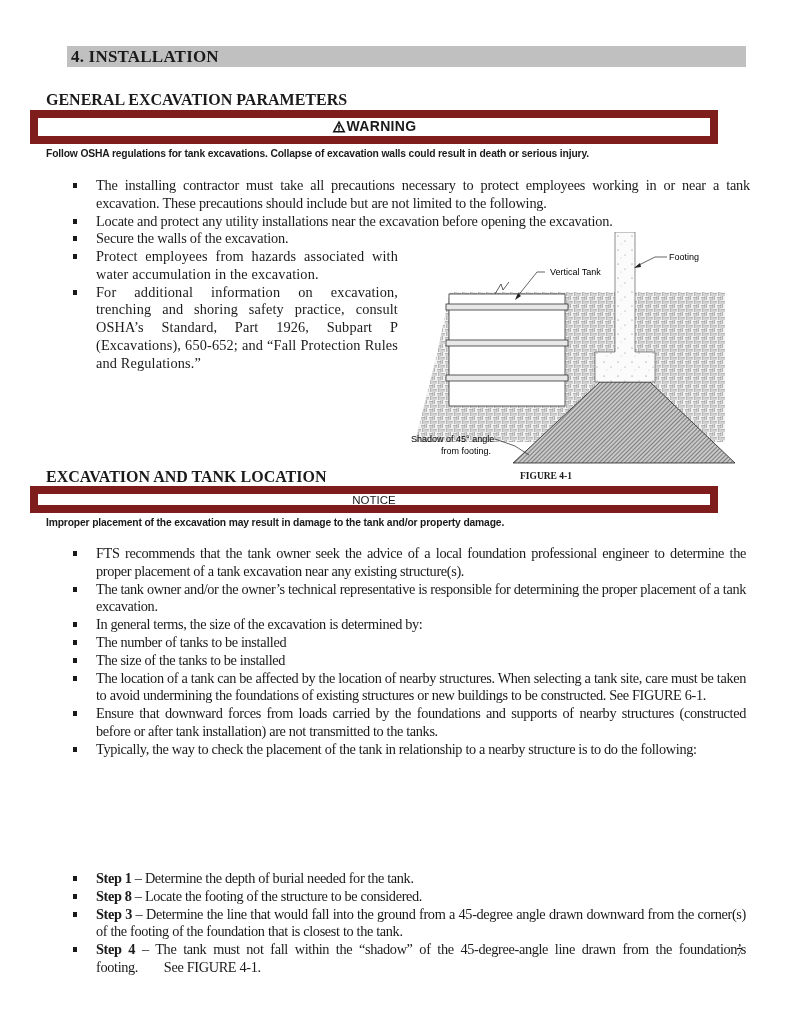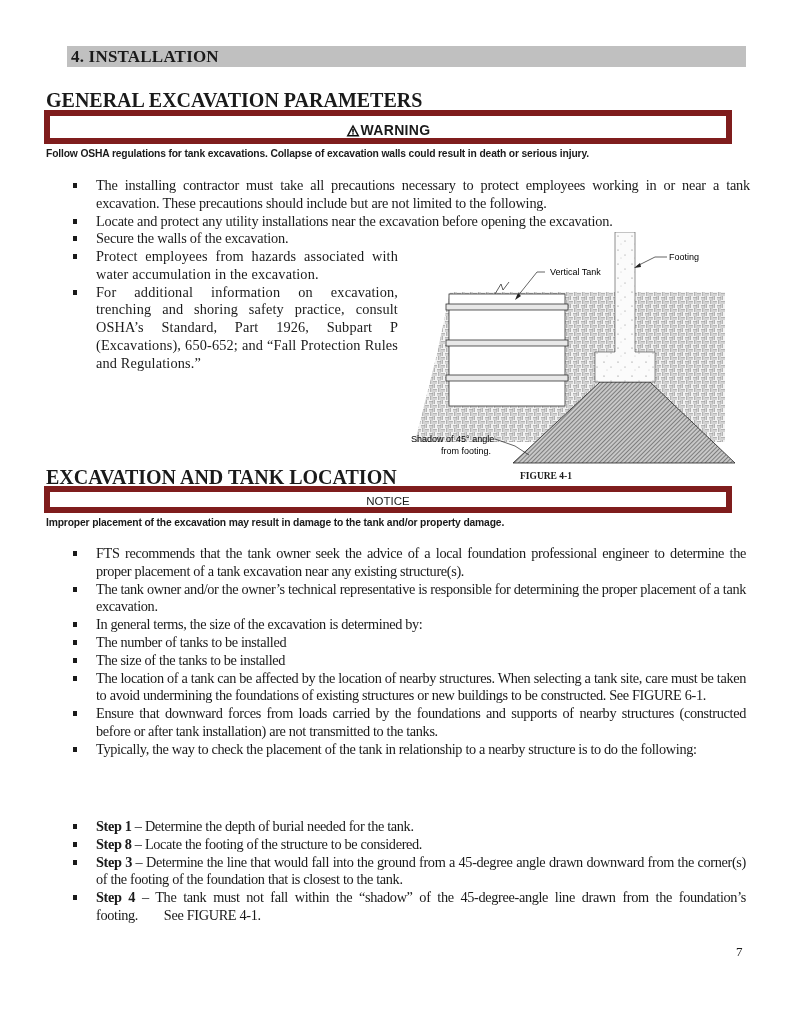--- a/index.html
+++ b/index.html
@@ -2,38 +2,38 @@
 <html><head>
 <meta charset="utf-8">
 <style>
   html, body { margin: 0; padding: 0; background: #ffffff; }
   body { width: 791px; height: 1024px; position: relative; overflow: hidden;
          font-family: "Liberation Serif", "DejaVu Serif", serif; color: #1a1a1a; }
   .abs { position: absolute; }
   .section-bar { left: 67px; top: 46px; width: 679px; height: 21px; background: #c0c0c0; }
   .section-title { left: 71px; top: 46px; font-family: "Liberation Serif", serif; font-weight: bold;
                    font-size: 17px; line-height: 22px; letter-spacing: 0.2px; }
-  .h2 { font-family: "Liberation Serif", serif; font-weight: bold; font-size: 20px; line-height: 20px; left: 46px; }
-  .alert-box { left: 44px; width: 688px; border: 6px solid #7f1d1d; box-sizing: border-box; background: #fff;
-               display: flex; align-items: flex-end; justify-content: center; }
+  .h2 { font-family: "Liberation Serif", serif; font-weight: bold; font-size: 16px; line-height: 20px; left: 46px; }
+  .alert-box { left: 30px; width: 688px; border: 8px solid #7f1d1d; box-sizing: border-box; background: #fff;
+               display: flex; align-items: flex-start; justify-content: center; }
   .warning-box { top: 110px; height: 34px; }
   .notice-box { top: 486px; height: 27px; }
   .warning-label { font-family: "Liberation Sans", sans-serif; font-weight: bold; font-size: 14px; letter-spacing: 0.3px;
                    display: flex; align-items: center; gap: 1px; }
   .notice-label { font-family: "Liberation Sans", sans-serif; font-size: 11.5px; }
   .alert-text { left: 46px; font-family: "Liberation Sans", sans-serif; font-weight: bold; font-size: 10.3px;
                 line-height: 13px; letter-spacing: -0.15px; }
   ul.bullets { list-style: none; margin: 0; padding: 0; position: absolute; }
   ul.bullets li { position: relative; padding-left: 26px; font-size: 14.3px; line-height: 17.8px; }
   ul.bullets li .bullet { position: absolute; left: 3px; top: 6px; width: 4px; height: 5px; background: #1a1a1a; }
   .justify { text-align: justify; }
   .list1 { left: 70px; top: 177px; width: 680px; }
   .list1b { left: 70px; top: 248px; width: 328px; }
   .list2 { left: 70px; top: 545px; width: 676px; }
-  .list3 { left: 70px; top: 818px; width: 676px; }
+  .list3 { left: 70px; top: 870px; width: 676px; }
   .list1b li { letter-spacing: 0.15px; }
   .list2 li, .list3 li { letter-spacing: -0.35px; font-size: 14.2px; }
   .list1 li { letter-spacing: -0.2px; }
   .fig-caption { left: 512px; top: 471px; font-family: "Liberation Serif", serif; font-weight: bold; font-size: 9.5px; margin-left: 8px; }
   .page-number { left: 736px; top: 944px; font-size: 13px; }
   .figure { left: 405px; top: 232px; width: 340px; height: 238px; }
   .fig-label { font-family: "Liberation Sans", sans-serif; font-size: 9px; }
   .step-label { font-weight: bold; }
 </style>
 </head>

